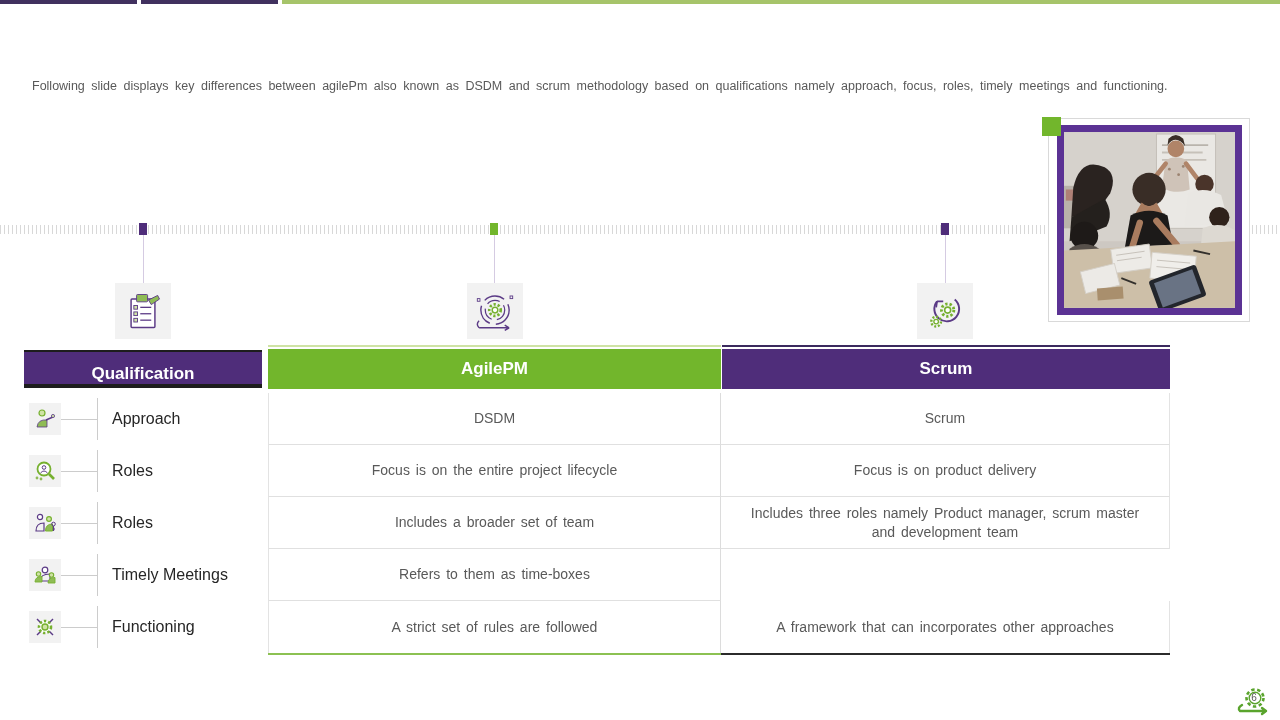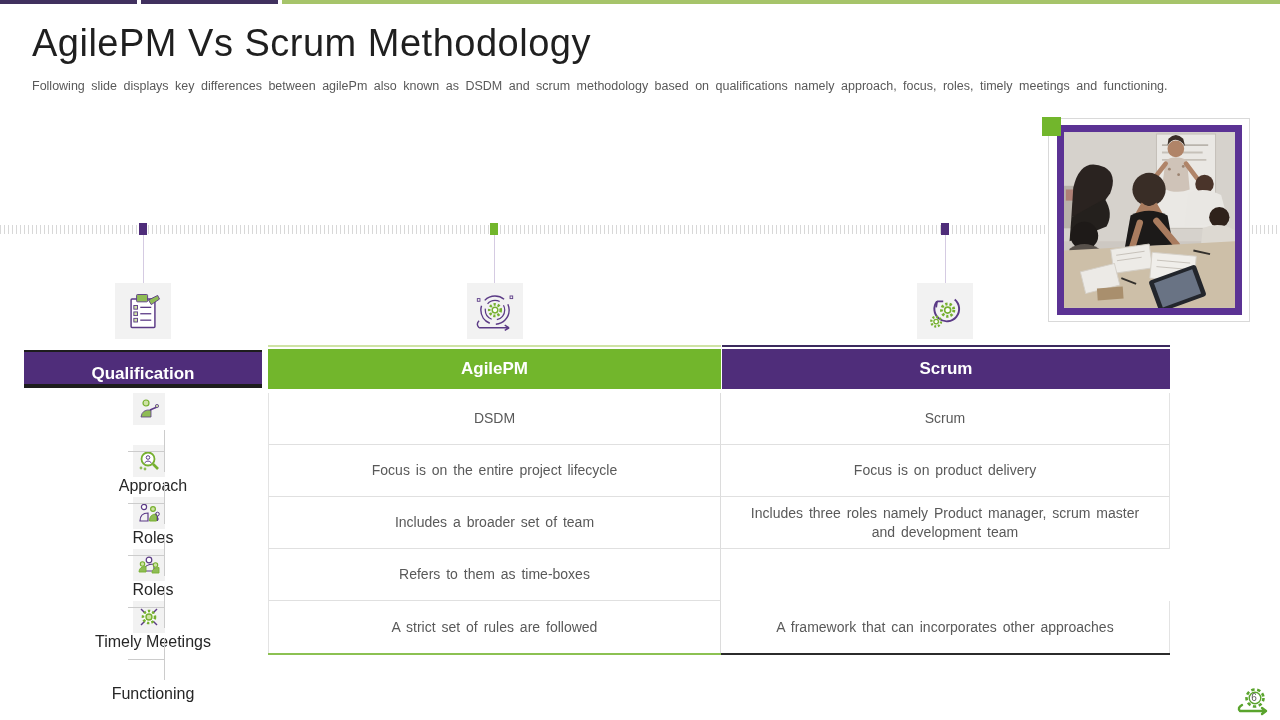--- a/index.html
+++ b/index.html
@@ -38,21 +38,21 @@
   .hdr-qual  { left:24px;  top:350px; width:238px; height:38px; border-top:2px solid #1d1d1d; border-bottom:4px solid #1d1d1d; }
   .hdr-agile { left:268px; top:349px; width:453px; height:40px; }
   .hdr-scrum { left:722px; top:349px; width:448px; height:40px; }
   .accent { position:absolute; height:2px; }
   .accent-agile { left:268px; top:345px; width:453px; background:#cfe3a5; }
   .accent-scrum { left:722px; top:345px; width:448px; background:#3b2a5e; }
 
   
   .tbody { position:absolute; left:24px; top:393px; width:1146px; z-index:1; }
   .trow { display:flex; height:52px; }
-  .c-qual { width:244px; display:flex; align-items:center;flex-direction:column; }
+  .c-qual { width:244px; display:flex; align-items:center; }
   .c-agile, .c-scrum { display:flex; align-items:center; justify-content:center; text-align:center;
       font-size:14px; color:#595959; padding:0 22px; line-height:1.35; word-spacing:2px; }
   .c-agile { width:453px; border-left:1px solid #e3e3e3; border-right:1px solid #dcdcdc; }
   .c-scrum { width:449px; border-right:1px solid #e3e3e3; }
   .trow:not(:last-child) .c-agile, .trow:not(:last-child) .c-scrum { border-bottom:1px solid #e0e0e0; }
   .bottom-agile { position:absolute; left:268px; top:653px; width:453px; height:2px; background:#8cc152; }
   .bottom-scrum { position:absolute; left:721px; top:653px; width:449px; height:2px; background:#2b2b2b; }
 
   .qicon { width:32px; height:32px; margin-left:5px; background:#f2f2f2; display:flex; align-items:center; justify-content:center; flex:0 0 auto; }
   .q-conn { position:relative; width:37px; height:100%; flex:0 0 auto; }
@@ -68,21 +68,20 @@
 <body>
 
 <div class="slide">
 
   <div class="topbar">
     <div class="seg seg1"></div>
     <div class="seg seg2"></div>
     <div class="seg seg3"></div>
   </div>
 
-  <div class="title">AgilePM Vs Scrum Methodology</div>
   <div class="subtitle">Following slide displays key differences between agilePm also known as DSDM and scrum methodology based on qualifications namely approach, focus, roles, timely meetings and functioning.</div>
 
   <div class="photo-outline"></div>
   <div class="photo-frame">
     <svg viewBox="0 0 185 190">
       <rect x="0" y="0" width="185" height="190" fill="#cdc8c2"></rect>
       <rect x="0" y="0" width="185" height="118" fill="#d6d2cc"></rect>
       <rect x="100" y="2" width="64" height="102" fill="#eae8e4" stroke="#c2bdb6"></rect>
       <line x1="106" y1="14" x2="156" y2="14" stroke="#b9b4ac" stroke-width="2"></line>
       <line x1="106" y1="22" x2="150" y2="22" stroke="#c6c1b9" stroke-width="2"></line>

